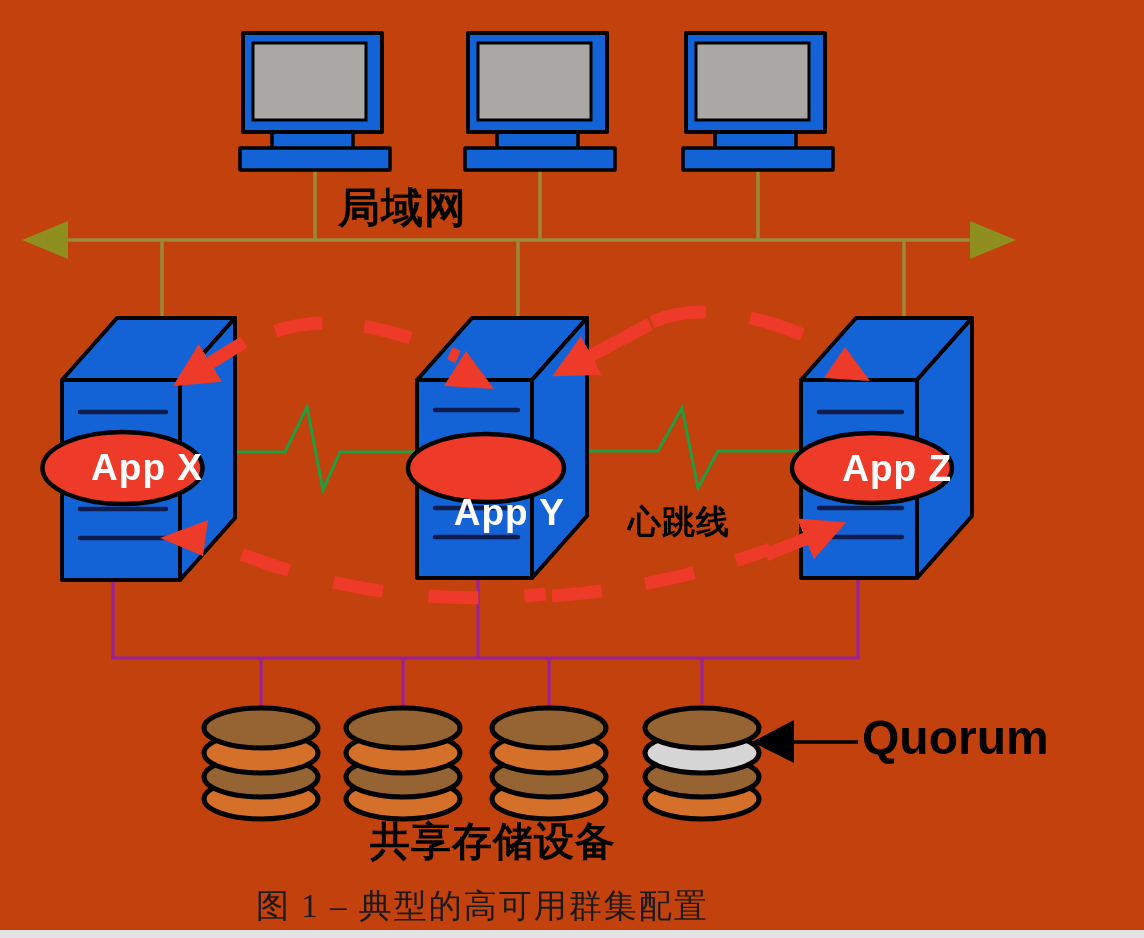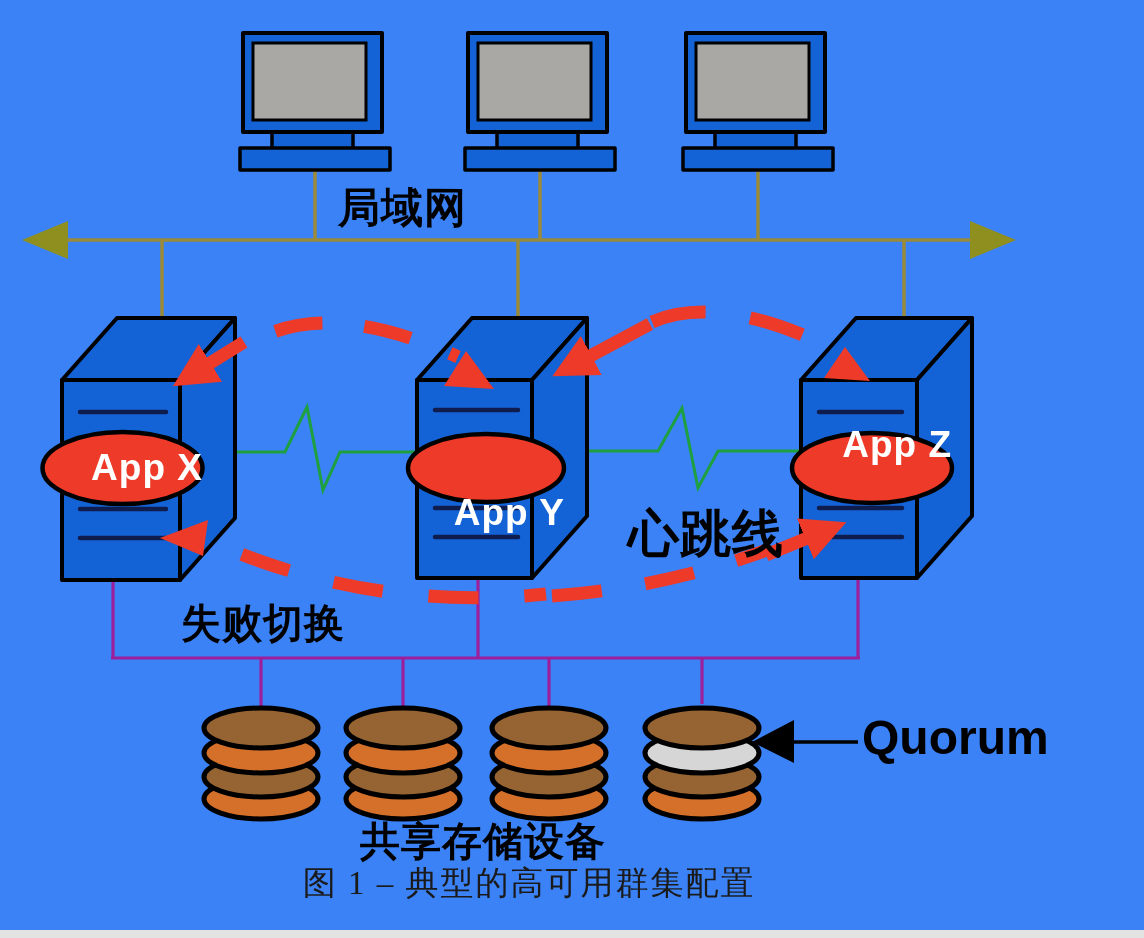--- a/index.html
+++ b/index.html
@@ -1,17 +1,17 @@
 <!DOCTYPE html>
 <html style="--device_blue: #1463d6; --screen_gray: #a9a8a4; --app_red: #ee3a28; --heartbeat_green: #1fa040; --lan_olive: #9a8a3a; --lan_arrow: #8f8f1f; --storage_purple: #9c1f9c; --disk_brown: #966432; --disk_orange: #d4702a; --quorum_disk_silver: #d6d6d6;"><head>
 <meta charset="utf-8">
 <style>
   html,body{margin:0;padding:0;background:#fff;}
   #stage{
-    position:relative;width:1144px;height:938px;background:#3b82f6;overflow:hidden;
+    position:relative;width:1144px;height:938px;background:#c2410c;overflow:hidden;
     font-family:"Liberation Sans","DejaVu Sans",sans-serif;
   }
   #stage svg{position:absolute;left:0;top:0;}
   
   .dev-face{fill:var(--device_blue);stroke:#000;stroke-width:4;stroke-linejoin:round;}
   .dev-face-thin{fill:var(--device_blue);stroke:#000;stroke-width:3.5;stroke-linejoin:round;}
   .screen{fill:var(--screen_gray);stroke:#000;stroke-width:3;}
   .slot{stroke:#0e1c4e;stroke-width:4.5;stroke-linecap:round;}
   .hb{stroke:var(--heartbeat_green);stroke-width:3;fill:none;}
   .olive-l{stroke:var(--lan_olive);stroke-width:3.5;}
@@ -21,30 +21,30 @@
   .red-fill{fill:var(--app_red);}
   .app-ell{fill:var(--app_red);stroke:#000;stroke-width:4.5;}
   .dk-brown{fill:var(--disk_brown);stroke:#000;stroke-width:5;}
   .dk-orange{fill:var(--disk_orange);stroke:#000;stroke-width:5;}
   .dk-silver{fill:var(--quorum_disk_silver);stroke:#000;stroke-width:5;}
   .blk-l{stroke:#000;stroke-width:3.5;}
   .blk-f{fill:#000;}
   
   .zh{position:absolute;color:#000;font-weight:800;letter-spacing:1px;white-space:nowrap;}
   .lbl-lan{left:338px;top:180px;font-size:42px;}
-  .lbl-hb{left:628px;top:500px;font-size:51px;}
+  .lbl-hb{left:628px;top:500px;font-size:33px;}
   .lbl-fo{left:181px;top:596px;font-size:40px;}
-  .lbl-st{left:360px;top:814px;font-size:40px;}
+  .lbl-st{left:370px;top:814px;font-size:40px;}
   .lbl-quorum{left:862px;top:710px;font-size:48px;line-height:1.17;letter-spacing:0;}
   .app-lbl{position:absolute;color:#fff;font-weight:800;font-size:37px;text-align:right;letter-spacing:1px;}
   .app-x{left:42px;top:447px;width:161px;}
   .app-y{left:408px;top:448px;width:157px;margin-top:44px;}
-  .app-z{left:792px;top:424px;width:160px;}
+  .app-z{left:792px;top:448px;width:160px;}
   .caption{
-    position:absolute;left:256px;top:861px;width:546px;text-align:center;
+    position:absolute;left:256px;top:884px;width:546px;
     font-family:"Liberation Serif","DejaVu Serif",serif;font-weight:400;
     font-size:33px;color:#1a1a1a;letter-spacing:2px;white-space:nowrap;
   }
   .bottom-band{position:absolute;left:0;top:930px;width:1144px;height:8px;background:#e3e3e3;}
 </style>
 </head>
 <body>
 
 <div id="stage">
 
@@ -174,21 +174,20 @@
       <line class="blk-l" x1="794" y1="742" x2="858" y2="742"></line>
       <polygon class="blk-f" points="752,742 794,720 794,763"></polygon>
     </g>
   </svg>
 
   <div class="zh lbl-lan">局域网</div>
   <div class="app-lbl app-x">App X</div>
   <div class="app-lbl app-y">App Y</div>
   <div class="app-lbl app-z">App Z</div>
   <div class="zh lbl-hb">心跳线</div>
-  <div class="zh lbl-fo">失败切换</div>
   <div class="zh lbl-quorum">
     <div>Quorum</div>
   </div>
   <div class="zh lbl-st">共享存储设备</div>
   <div class="caption">图 1 – 典型的高可用群集配置</div>
 
   <div class="bottom-band"></div>
 </div>
 
 </body></html>

